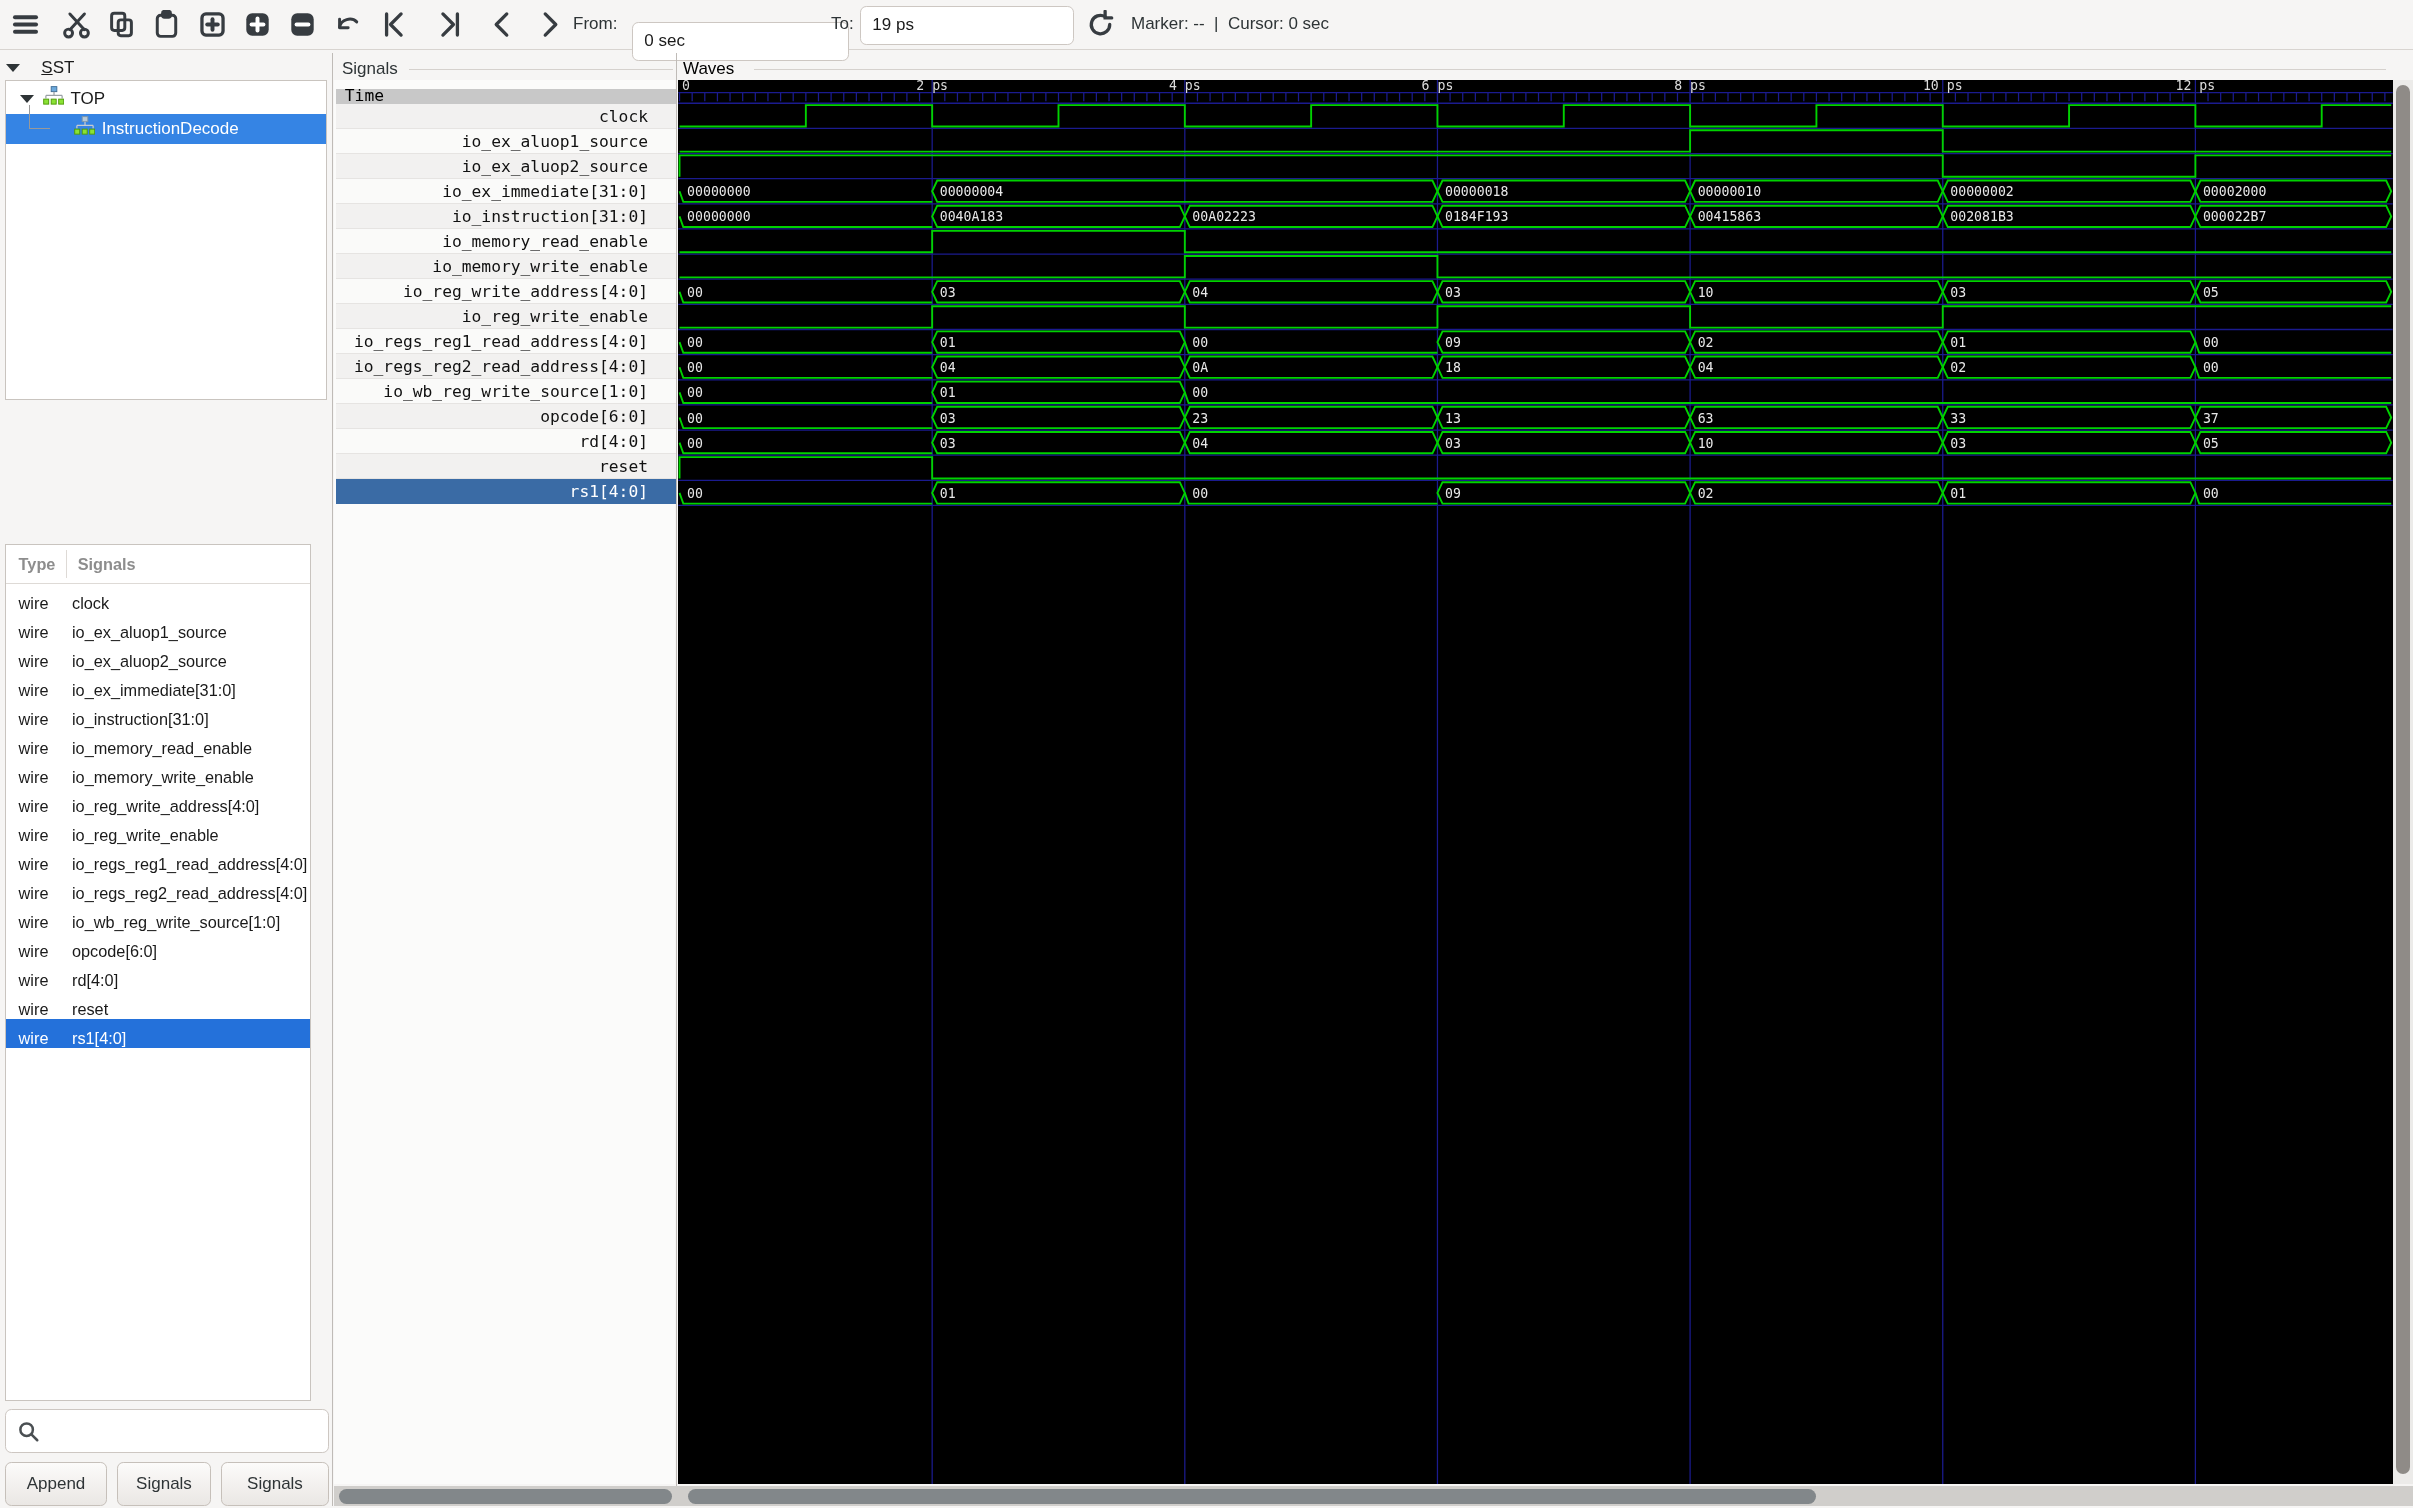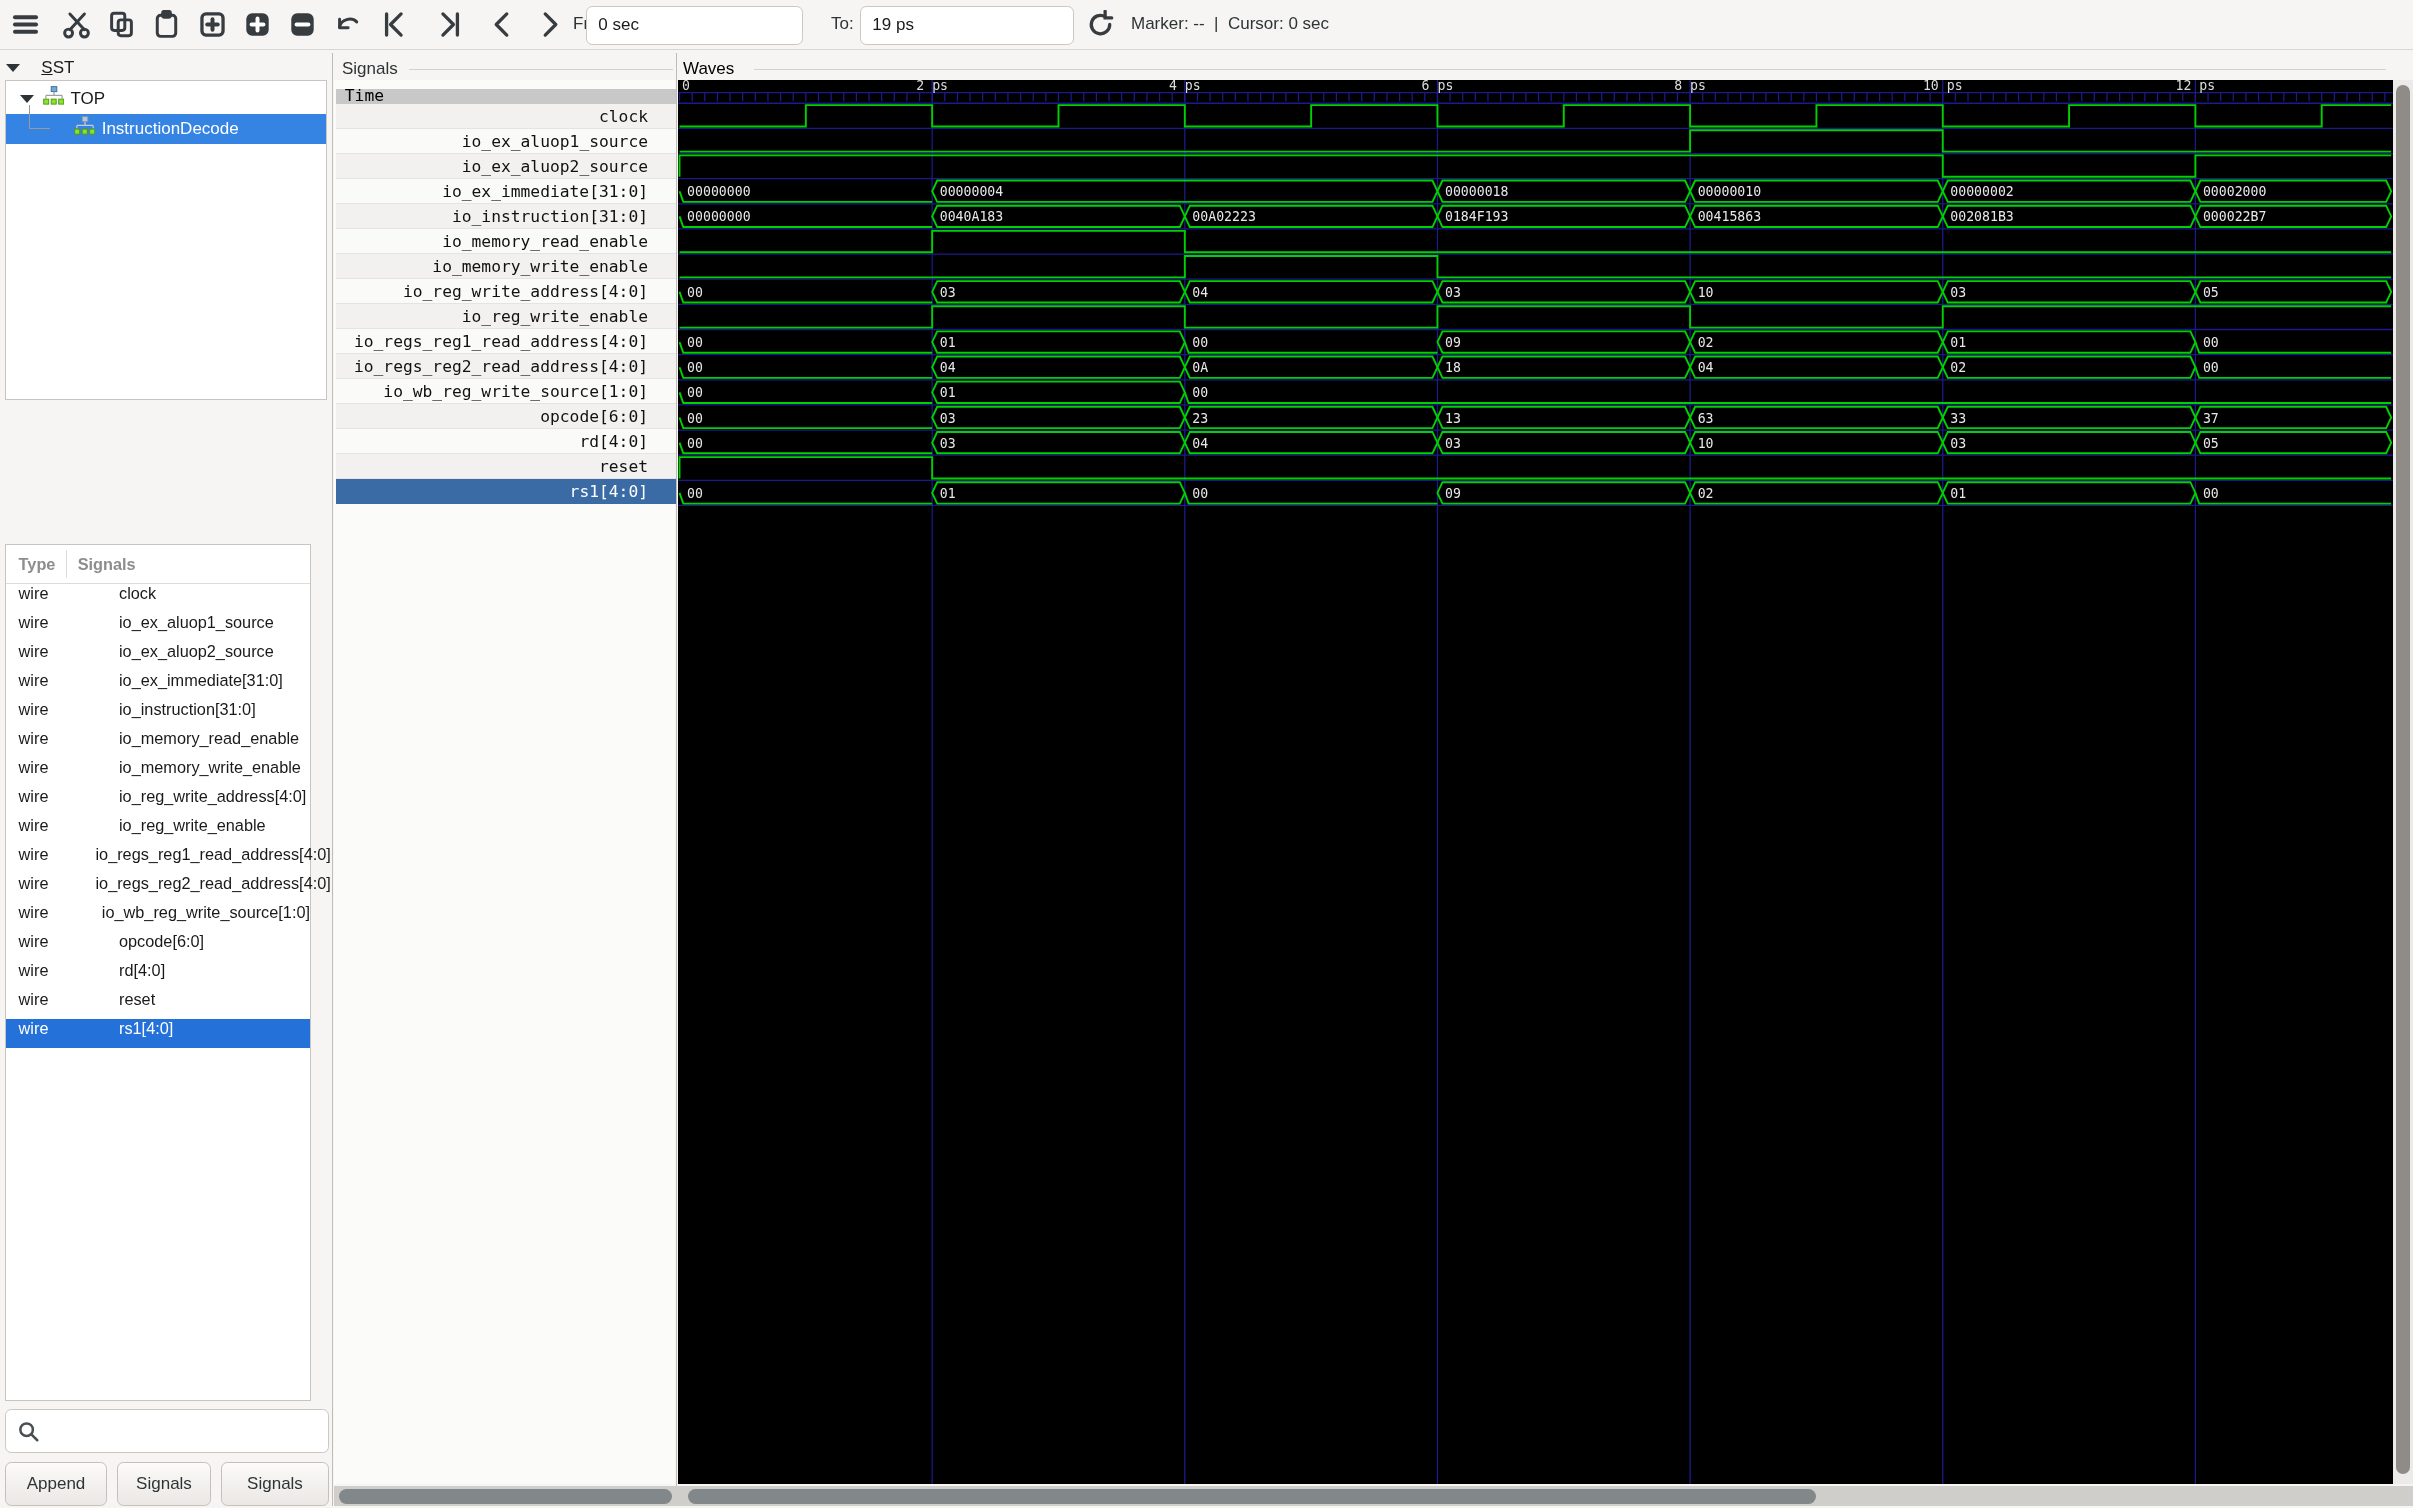--- a/index.html
+++ b/index.html
@@ -18,21 +18,21 @@
   #sst-title .mn { text-decoration:underline; }
   #sst-tree { position:absolute; left:5px; top:80px; width:322px; height:320px; background:#ffffff; border:1.3px solid #c9c4bf; overflow:hidden; }
   .tree-row { position:relative; width:100%; height:30px; display:flex; align-items:center; font-size:17px; color:#1a1a1a; }
   .tree-row.sel { background:#3584e4; color:#ffffff; }
   .branch { position:absolute; left:22.6px; top:-8.8px; width:21.4px; height:24px; border-left:1.3px solid #999; border-bottom:1.3px solid #999; }
   .mod-icon { display:inline-block; }
   #signal-table { position:absolute; left:5px; top:544px; width:306px; height:857px; background:#ffffff; border:1.3px solid #c9c4bf; }
   #table-header { height:39px; border-bottom:1.3px solid #dedad6; position:relative; display:flex; align-items:center; }
   #table-header .h { font-size:16.3px; font-weight:bold; color:#8d8d8d; }
   #col-sep { position:absolute; left:60px; top:5px; bottom:5px; width:1.3px; background:#dedad6; }
-  .trow { height:29px; display:flex; align-items:flex-start; font-size:16.3px; color:#1a1a1a;gap:47px; }
+  .trow { height:29px; display:flex; align-items:flex-end; font-size:16.3px; color:#1a1a1a; }
   .trow.sel { background:#2471da; color:#ffffff; }
   .trow .ttype { padding-left:12.6px; width:66px; }
   .trow .tname { padding-left:0; }
   #search-box { position:absolute; left:5px; top:1409px; width:324px; height:44px; background:#ffffff; border:1.3px solid #cdc7c2; border-radius:6.3px; display:flex; align-items:center; }
   #search-input { border:none; outline:none; font-size:17px; flex:1; height:100%; background:transparent; }
   .gbtn { position:absolute; top:1462px; height:44px; border:1.3px solid #c6c0ba; border-radius:6.3px; background:linear-gradient(#fcfbfa,#eae7e4); font-size:17px; color:#2e3436; font-family:"Liberation Sans",sans-serif; }
   
   .vdiv { position:absolute; top:53px; width:1.3px; background:#bfbbb7; }
   
   #signals-panel-title { position:absolute; left:342px; top:59px; font-size:17px; color:#2e3436; }
@@ -169,21 +169,21 @@
       </span>
     </button>
   <button class="tbtn" style="left:532px">
       <span>
         <svg width="29" height="29" viewBox="0 0 44 44">
           <polyline points="14,6 30,22 14,38" stroke="#373c41" stroke-width="5" fill="none" stroke-linecap="round" stroke-linejoin="round"></polyline>
         </svg>
       </span>
     </button>
   <span class="tlabel" style="left:573px">From:</span>
-  <input class="tinput" style="left: 586px; width: 217px;" value="0 sec">
+  <input class="tinput" style="left: 632px; width: 217px; margin-top: 16px;" value="0 sec">
   <span class="tlabel" style="left:831px">To:</span>
   <input class="tinput" style="left: 860px; width: 214px;" value="19 ps">
   <button class="tbtn" style="left:1082px">
       <span>
         <svg width="29" height="29" viewBox="0 0 44 44">
           <g stroke="#373c41" stroke-width="5" fill="none" stroke-linecap="round">
             <path d="M 36 22 A 14 14 0 1 1 29 10"></path>
             <polyline points="29,2 29,12 39,12" fill="none"></polyline>
           </g>
         </svg>

